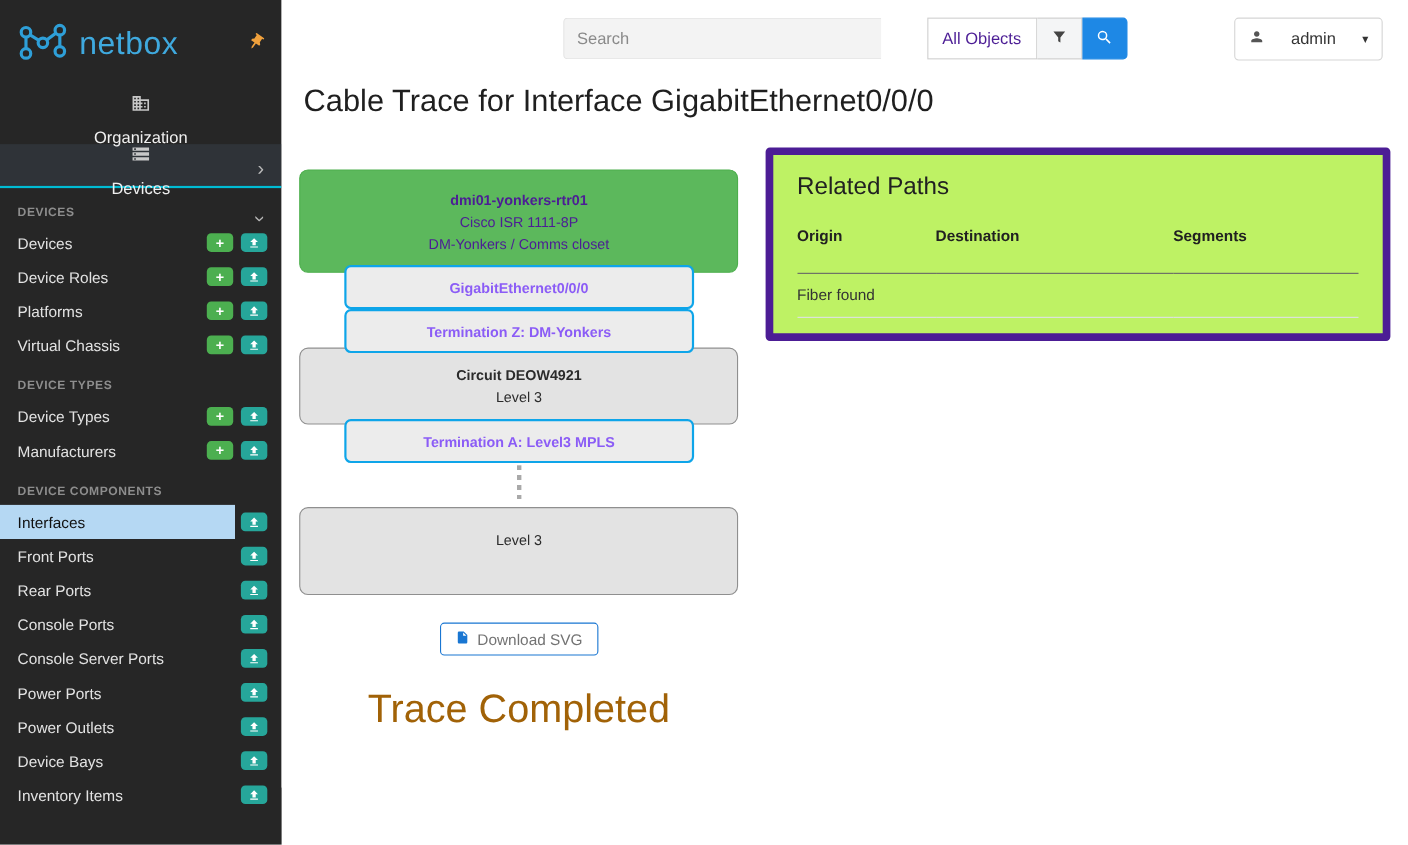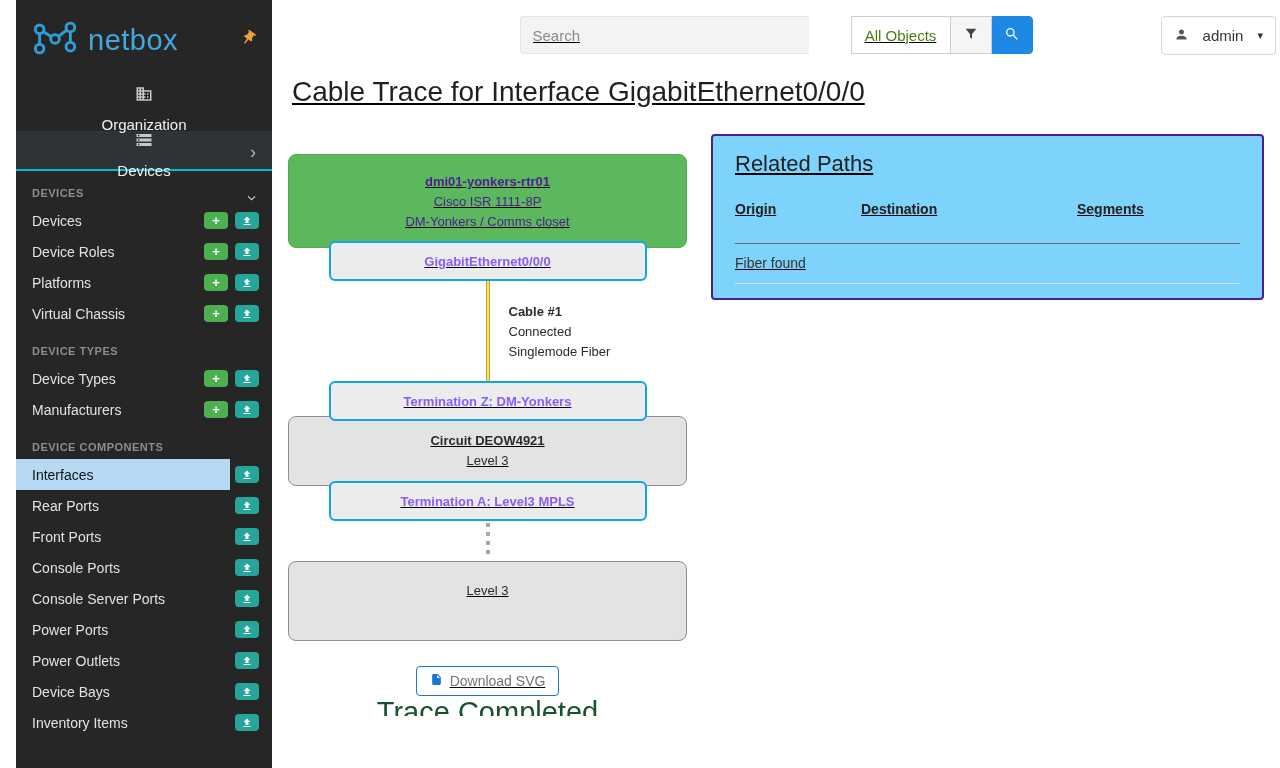--- a/index.html
+++ b/index.html
@@ -1,70 +1,70 @@
 <!DOCTYPE html>
 <html><head>
 <meta charset="utf-8">
 <style>
   * { margin:0; padding:0; box-sizing:border-box; }
   html,body { width:1280px; height:768px; overflow:hidden; font-family:"Liberation Sans","DejaVu Sans",sans-serif; background:#fff; }
   .app { display:flex; width:1280px; height:768px; }
 
   
-  .sidebar { width:256px; min-width:256px; height:768px; background:#262626; color:#e6e6e6; overflow:hidden;margin-left:16px; }
+  .sidebar { width:256px; min-width:256px; height:768px; background:#262626; color:#e6e6e6; overflow:hidden; }
   .logo-row { height:80px; display:flex; align-items:center; justify-content:space-between; padding:0 16px 0 14px; }
   .logo { display:flex; align-items:center; gap:8px; text-decoration:none; cursor:pointer; }
   .logo-text { font-size:29px; color:#3fa9de; letter-spacing:.5px; }
   .pin { cursor:pointer; transform:rotate(35deg); display:inline-block; }
   .nav-item { height:40px; margin-top:6px; display:flex; align-items:center; gap:10px; padding:0 16px; font-size:15px; color:#f0f0f0; cursor:pointer;flex-direction:column; }
   .nav-item.first { margin-top:5px; }
   .nav-item.active { background:#2f3338; border-bottom:2px solid #00bcd4; }
   .chev { margin-left:auto; color:#b9b9b9; font-size:18px; line-height:1; }
   .chev.rot { transform:rotate(90deg); }
   .section-label { margin:16px 16px 6px; font-size:11px; font-weight:bold; letter-spacing:.5px; color:#8d8d8d; }
   .side-item { height:31px; display:flex; align-items:center; padding-left:16px; font-size:14px; color:#e2e2e2; cursor:pointer; }
   .side-item .btns { margin-left:auto; margin-right:13px; display:flex; gap:7px; }
   .side-item.active { background:linear-gradient(90deg,#b5d8f3 0,#b5d8f3 214px,transparent 214px); color:#111; }
   .mini-btn { width:24px; height:17px; border:none; border-radius:4px; color:#fff; display:flex; align-items:center; justify-content:center; cursor:pointer; padding:0; }
   .mini-btn.add { background:#4caf50; font-size:13px; font-weight:bold; line-height:1; }
   .mini-btn.import { background:#26a69a; }
 
   
-  .main { flex:1; height:716px; background:#fff; overflow:hidden;text-decoration:underline; }
+  .main { flex:1; height:716px; background:#fff; overflow:hidden; }
   .topbar { height:70px; position:relative; display:flex; align-items:center; justify-content:center; }
   .search-group { display:flex; height:38px; }
   .search-group input { width:289px; border:1px solid #e3e3e3; border-right:none; background:#f3f3f3; border-radius:4px 0 0 4px; padding:0 12px; font-size:15px; font-family:inherit; color:#333; outline:none; }
   .search-group input::placeholder { color:#8a8a8a; }
-  .scope-btn { width:100px; background:#fff; border:1px solid #cfcfcf; font-size:15px; color:#4d7c0f; cursor:pointer; font-family:inherit;margin-left:42px; }
+  .scope-btn { width:100px; background:#fff; border:1px solid #cfcfcf; font-size:15px; color:#4c1d95; cursor:pointer; font-family:inherit;margin-left:42px; }
   .filter-btn { width:41px; background:#f4f5f6; border:1px solid #cfcfcf; border-left:none; cursor:pointer; display:flex; align-items:center; justify-content:center; }
   .go-btn { width:41px; background:#1e88e5; border:1px solid #1e88e5; border-radius:0 4px 4px 0; cursor:pointer; display:flex; align-items:center; justify-content:center; }
-  .user-menu { position:absolute; right:4px; top:16px; height:39px; display:flex; align-items:center; gap:14px; padding:0 12px; background:#fff; border:1px solid #d5d5d5; border-radius:4px; font-size:15px; color:#333; cursor:pointer; }
+  .user-menu { position:absolute; right:23px; top:16px; height:39px; display:flex; align-items:center; gap:24px; padding:0 12px; background:#fff; border:1px solid #d5d5d5; border-radius:4px; font-size:15px; color:#333; cursor:pointer; }
   .caret { font-size:11px; color:#333; }
   h1.page-title { margin:6px 0 26px 20px; font-size:28px; font-weight:400; color:#1f1f1f; }
 
   .content { display:flex; padding:0 16px; }
   .trace-col { width:400px; padding-top:20px; display:flex; flex-direction:column; align-items:center; }
 
   .node-green { width:399px; height:94px; background:#5cb85c; border:1px solid #4cae4c; border-radius:8px; text-align:center; padding-top:17px; font-size:13px; line-height:20px; color:#4c1d95; position:relative; z-index:1; cursor:pointer; }
   .bold { font-weight:bold; }
   .node-mid { width:318px; height:40px; background:#ececec; border:2px solid #0ea5e9; border-radius:6px; display:flex; align-items:center; justify-content:center; font-size:13px; font-weight:bold; color:#8b5cf6; position:relative; z-index:3; cursor:pointer; }
   .node-mid.iface { margin-top:-7px; }
   .node-mid.ta { margin-top:-5px; }
   .cable-seg { position:relative; width:100%; height:100px; }
   .cable-line { position:absolute; left:50%; transform:translateX(-50%); top:0; bottom:0; width:4px; background:#ffdf4d; border-left:1px solid #c9a52f; border-right:1px solid #c9a52f; }
   .cable-info { position:absolute; left:calc(50% + 21px); top:21px; font-size:13px; line-height:20px; color:#2b2b2b; text-align:left; }
   .node-wide { width:399px; background:#e3e3e3; border:1px solid #8f8f8f; border-radius:8px; text-align:center; font-size:13px; line-height:20px; color:#2b2b2b; position:relative; z-index:1; cursor:pointer; }
   .node-wide.circuit { margin-top:-5px; height:70px; padding-top:14px; }
   .node-wide.farend { height:80px; padding-top:19px; }
   .dash-seg { position:relative; width:100%; height:40px; }
   .dash-line { position:absolute; left:50%; transform:translateX(-50%); top:2px; bottom:2px; width:4px; background-image:repeating-linear-gradient(to bottom,#a9a9a9 0 4px,transparent 4px 9px); }
   .dl-btn { margin-top:25px; display:flex; align-items:center; gap:7px; padding:5px 13px; background:#fff; color:#737373; border:1px solid #1976d2; border-radius:4px; font-size:14px; font-family:inherit; cursor:pointer; }
-  .trace-status { font-size:29px; color:#14532d; }
-
-  .related-card { width:569px; margin-left:24px; align-self:flex-start; background:#7dd3fc; border:2px solid #4c1d95; border-radius:4px; padding:15px 22px 14px; }
+  .trace-status { margin-top:27px; font-size:36px; color:#a16207; }
+
+  .related-card { width:569px; margin-left:24px; align-self:flex-start; background:#bef264; border:7px solid #4c1d95; border-radius:4px; padding:15px 22px 14px; }
   .related-card h2 { font-size:22px; font-weight:500; color:#212121; margin-bottom:18px; }
   .related-card table { width:100%; border-collapse:collapse; table-layout:fixed; }
   .related-card th { text-align:left; font-size:14px; font-weight:bold; color:#212121; padding:6px 0 26px; border-bottom:1px solid #666; }
   .related-card th.c1 { width:126px; } .related-card th.c2 { width:216px; }
   .related-card td { font-size:14px; color:#333; padding:11px 0 12px; border-bottom:1px solid #dee2e6; }
 </style>
 </head>
 <body>
 
 <div class="app">
@@ -191,31 +191,31 @@
       <span>Interfaces</span>
       <span class="btns">
         <button class="mini-btn import">
             <svg width="12" height="12" viewBox="0 0 24 24" fill="#fff">
               <path d="M9 16h6v-6h4l-7-7-7 7h4zM5 18h14v2H5z"></path>
             </svg>
           </button>
       </span>
     </div>
     <div class="side-item">
+      <span>Front Ports</span>
+      <span class="btns">
+        <button class="mini-btn import">
+            <svg width="12" height="12" viewBox="0 0 24 24" fill="#fff">
+              <path d="M9 16h6v-6h4l-7-7-7 7h4zM5 18h14v2H5z"></path>
+            </svg>
+          </button>
+      </span>
+    </div>
+    <div class="side-item">
       <span>Rear Ports</span>
-      <span class="btns">
-        <button class="mini-btn import">
-            <svg width="12" height="12" viewBox="0 0 24 24" fill="#fff">
-              <path d="M9 16h6v-6h4l-7-7-7 7h4zM5 18h14v2H5z"></path>
-            </svg>
-          </button>
-      </span>
-    </div>
-    <div class="side-item">
-      <span>Front Ports</span>
       <span class="btns">
         <button class="mini-btn import">
             <svg width="12" height="12" viewBox="0 0 24 24" fill="#fff">
               <path d="M9 16h6v-6h4l-7-7-7 7h4zM5 18h14v2H5z"></path>
             </svg>
           </button>
       </span>
     </div>
     <div class="side-item">
       <span>Console Ports</span>
@@ -312,28 +312,20 @@
         <div class="node-green">
           <div class="bold">dmi01-yonkers-rtr01</div>
           <div>Cisco ISR 1111-8P</div>
           <div>DM-Yonkers / Comms closet</div>
         </div>
 
         <div class="node-mid iface">
           <span>GigabitEthernet0/0/0</span>
         </div>
 
-        <div class="cable-seg">
-          <div class="cable-line"></div>
-          <div class="cable-info">
-            <div class="bold">Cable #1</div>
-            <div>Connected</div>
-            <div>Singlemode Fiber</div>
-          </div>
-        </div>
 
         <div class="node-mid">
           <span>Termination Z: DM-Yonkers</span>
         </div>
 
         <div class="node-wide circuit">
           <div class="bold">Circuit DEOW4921</div>
           <div>Level 3</div>
         </div>
 

